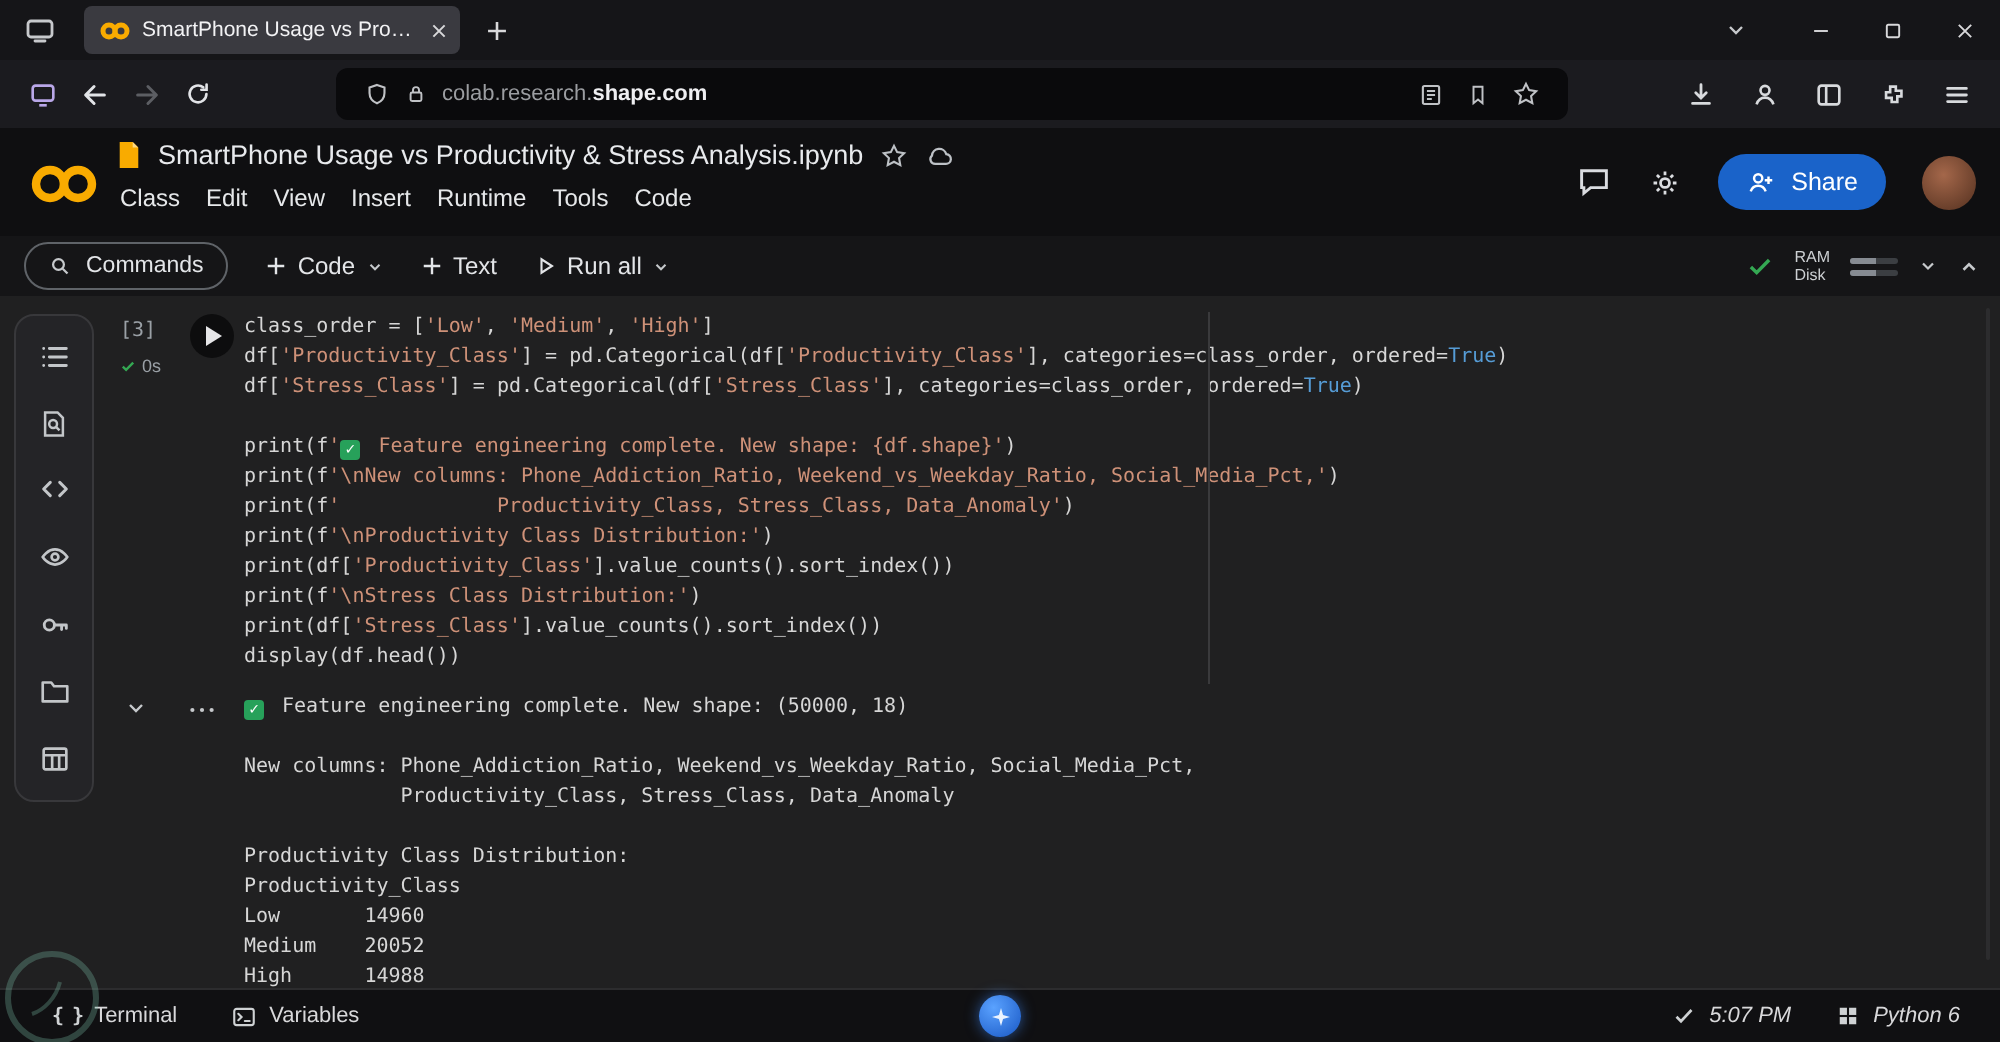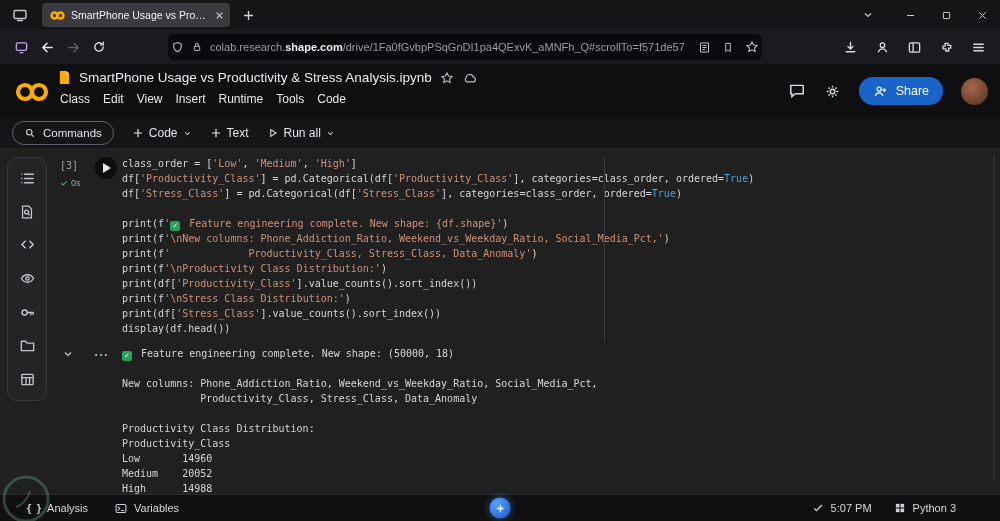--- a/index.html
+++ b/index.html
@@ -18,21 +18,21 @@
   .tb-right{margin-left:auto;display:flex;align-items:center;height:100%;}
   .tb-right .ctl{width:36px;height:100%;display:flex;align-items:center;justify-content:center;}
   .tb-right .chev{margin-right:18px;}
 
   
   .navbar{position:absolute;top:30px;left:0;right:0;height:34px;background:#1b1b1f;
           display:flex;align-items:center;border-bottom:1px solid #070708;}
   .nav-ic{width:26px;display:flex;justify-content:center;}
   .navbar .first{margin-left:8px;}
   .urlbar{margin-left:56px;width:588px;height:26px;background:#0a0a0c;border-radius:6px;
-          display:flex;align-items:center;padding:0 3px;gap:7px;}
+          display:flex;align-items:center;padding:0 14px;gap:7px;}
   .url-text{font-size:11px;white-space:nowrap;overflow:hidden;display:flex;}
   .u-dim{color:#9b9da1;} .u-dom{color:#efeff2;font-weight:bold;}
   .url-right{margin-left:auto;display:flex;gap:11px;align-items:center;}
   .nav-right{margin-left:auto;display:flex;gap:17px;align-items:center;margin-right:14px;}
 
   
   .colab-header{position:absolute;top:64px;left:0;right:0;height:54px;background:#0f0f11;}
   .co-logo{position:absolute;left:14px;top:17px;}
   .nb-block{position:absolute;left:58px;top:6px;}
   .nb-row1{display:flex;align-items:center;gap:8px;}
@@ -82,21 +82,21 @@
   .scroll-hint{position:absolute;right:5px;top:6px;width:2px;height:94%;background:#2c2c2e;border-radius:2px;}
 
   
   .footer{position:absolute;left:0;right:0;bottom:0;height:26px;background:#101012;
           border-top:1px solid #2c2c2e;display:flex;align-items:center;font-size:11px;color:#d8d8da;}
   .foot-item{display:flex;align-items:center;gap:6px;margin-left:26px;}
   .braces{font:bold 10px "DejaVu Sans Mono",monospace;color:#cfd2d4;letter-spacing:-1px;}
   .spark{position:absolute;left:50%;top:50%;transform:translate(-50%,-50%);width:21px;height:21px;
          border-radius:50%;background:radial-gradient(circle at 35% 30%,#5aa2ff,#1857c4);
          display:flex;align-items:center;justify-content:center;box-shadow:0 0 7px rgba(64,140,255,.55);}
-  .foot-right{margin-left:auto;display:flex;align-items:center;gap:7px;margin-right:44px;}
+  .foot-right{margin-left:auto;display:flex;align-items:center;gap:7px;margin-right:20px;font-style:italic;}
   .foot-right .gap{width:8px;}
   .watermark{position:absolute;left:0;bottom:-4px;opacity:.3;pointer-events:none;}
 </style>
 </head>
 <body>
 
 <div class="screen">
 
   <header class="titlebar">
     <span class="ic fxview">
@@ -179,21 +179,20 @@
       </span>
       <span class="ic">
         <svg width="12" height="12" viewBox="0 0 16 16" fill="none" stroke="#c0c2c6" stroke-width="1.3">
             <rect x="4.4" y="7" width="7.2" height="5.6" rx="1"></rect>
             <path d="M6 7V5.4a2 2 0 0 1 4 0V7"></path>
           </svg>
       </span>
       <span class="url-text">
           <span class="u-dim">colab.research.</span>
           <span class="u-dom">shape.com</span>
-          <span class="u-dim">/drive/1Fa0fGvbpPSqGnDI1pa4QExvK_aMNFh_Q#scrollTo=f571de57</span>
         </span>
       <span class="url-right">
         <span class="ic">
           <svg width="13" height="13" viewBox="0 0 16 16" fill="none" stroke="#c0c2c6" stroke-width="1.3">
               <rect x="3" y="2.5" width="10" height="11" rx="1"></rect>
               <path d="M5.5 5.5h5M5.5 8h5M5.5 10.5h3"></path>
             </svg>
         </span>
         <span class="ic">
           <svg width="12" height="13" viewBox="0 0 16 16" fill="none" stroke="#c0c2c6" stroke-width="1.3">
@@ -337,20 +336,49 @@
             <path d="M5 3.5v9l7-4.5z"></path>
           </svg>
       </span>
       <span>Run all</span>
       <span class="ic">
         <svg width="9" height="9" viewBox="0 0 16 16" fill="none" stroke="#c6c9cc" stroke-width="1.8">
             <path d="M4 6l4 4 4-4"></path>
           </svg>
       </span>
     </div>
+    <div class="cmd-right">
+      <span class="ic">
+        <svg width="14" height="14" viewBox="0 0 16 16" fill="none" stroke="#34a853" stroke-width="2">
+            <path d="M2.8 8.6l3.3 3.2 7.1-7.2"></path>
+          </svg>
+      </span>
+      <div class="ramdisk">
+        <span>RAM</span>
+        <span>Disk</span>
+      </div>
+      <div class="meters">
+        <span class="meter">
+            <i></i>
+          </span>
+        <span class="meter">
+            <i></i>
+          </span>
+      </div>
+      <span class="ic">
+        <svg width="10" height="10" viewBox="0 0 16 16" fill="none" stroke="#c6c9cc" stroke-width="1.8">
+            <path d="M4 6l4 4 4-4"></path>
+          </svg>
+      </span>
+      <span class="ic">
+        <svg width="11" height="11" viewBox="0 0 16 16" fill="none" stroke="#c6c9cc" stroke-width="1.8">
+            <path d="M4 10l4-4 4 4"></path>
+          </svg>
+      </span>
+    </div>
   </div>
 
   <div class="main">
     <div class="side-rail">
       <span class="ic">
         <svg width="17" height="17" viewBox="0 0 18 18" fill="none" stroke="#c3c6c9" stroke-width="1.5" stroke-linecap="round">
             <path d="M6 4.5h9M6 9h9M6 13.5h9M3 4.5h.01M3 9h.01M3 13.5h.01"></path>
           </svg>
       </span>
       <span class="ic">
@@ -418,21 +446,21 @@
         </svg>
     </span>
     <div class="out-text"><div class="cl"><span class="tk-e">✓</span><span class="tk-p"> Feature engineering complete. New shape: (50000, 18)</span></div><div class="cl">&nbsp;</div><div class="cl"><span class="tk-p">New columns: Phone_Addiction_Ratio, Weekend_vs_Weekday_Ratio, Social_Media_Pct,</span></div><div class="cl"><span class="tk-p">             Productivity_Class, Stress_Class, Data_Anomaly</span></div><div class="cl">&nbsp;</div><div class="cl"><span class="tk-p">Productivity Class Distribution:</span></div><div class="cl"><span class="tk-p">Productivity_Class</span></div><div class="cl"><span class="tk-p">Low       14960</span></div><div class="cl"><span class="tk-p">Medium    20052</span></div><div class="cl"><span class="tk-p">High      14988</span></div></div>
 
     <div class="scroll-hint"></div>
   </div>
 
   <footer class="footer">
     <span class="foot-item">
       <span class="braces">{ }</span>
-      <span>Analysis</span>
+      <span>Terminal</span>
     </span>
     <span class="foot-item">
       <span class="ic">
         <svg width="14" height="13" viewBox="0 0 16 16" fill="none" stroke="#cfd2d4" stroke-width="1.3" stroke-linecap="round">
             <rect x="2" y="3" width="12" height="10" rx="1.5"></rect>
             <path d="M4.5 6l2 2-2 2M8.5 10.5h3"></path>
           </svg>
       </span>
       <span>Variables</span>
     </span>
@@ -450,21 +478,21 @@
       <span>5:07 PM</span>
       <span class="gap"></span>
       <span class="ic">
         <svg width="12" height="12" viewBox="0 0 16 16" fill="#cfd2d4">
             <rect x="2.5" y="2.5" width="4.8" height="4.8"></rect>
             <rect x="8.7" y="2.5" width="4.8" height="4.8"></rect>
             <rect x="2.5" y="8.7" width="4.8" height="4.8"></rect>
             <rect x="8.7" y="8.7" width="4.8" height="4.8"></rect>
           </svg>
       </span>
-      <span>Python 3</span>
+      <span>Python 6</span>
     </span>
   </footer>
 
   <span class="watermark">
     <svg width="52" height="52" viewBox="0 0 52 52" fill="none" stroke="#7bbfa8" stroke-width="3">
         <circle cx="26" cy="26" r="22"></circle>
         <path d="M16 34c6-2 12-8 14-16" stroke-width="2"></path>
       </svg>
   </span>
 

